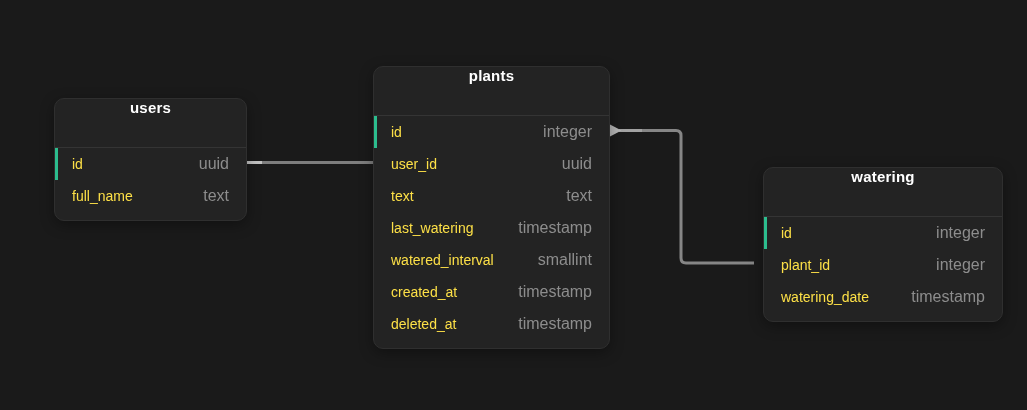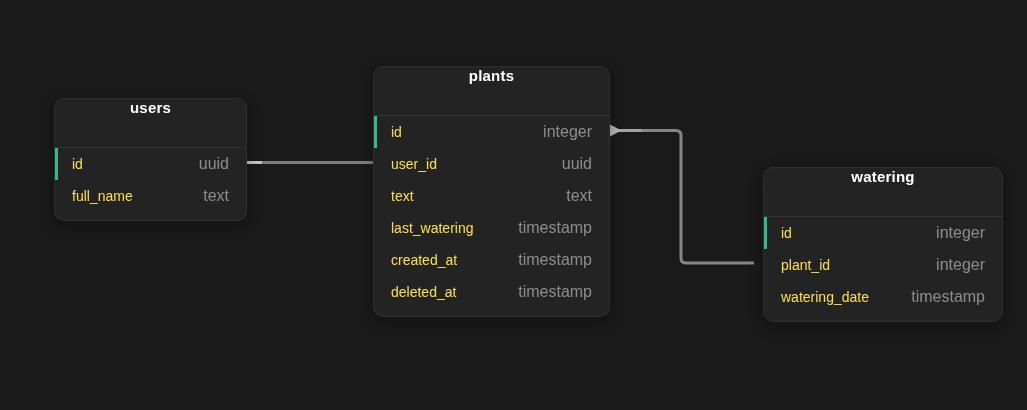--- a/index.html
+++ b/index.html
@@ -122,20 +122,24 @@
     </div>
     <div class="row">
       <span class="fname">text</span>
       <span class="ftype">text</span>
     </div>
     <div class="row">
       <span class="fname">last_watering</span>
       <span class="ftype">timestamp</span>
     </div>
     <div class="row">
+      <span class="fname">watered_interval</span>
+      <span class="ftype">smallint</span>
+    </div>
+    <div class="row">
       <span class="fname">created_at</span>
       <span class="ftype">timestamp</span>
     </div>
     <div class="row">
       <span class="fname">deleted_at</span>
       <span class="ftype">timestamp</span>
     </div>
   </div>
 
   <div class="table-card" id="t-watering">

